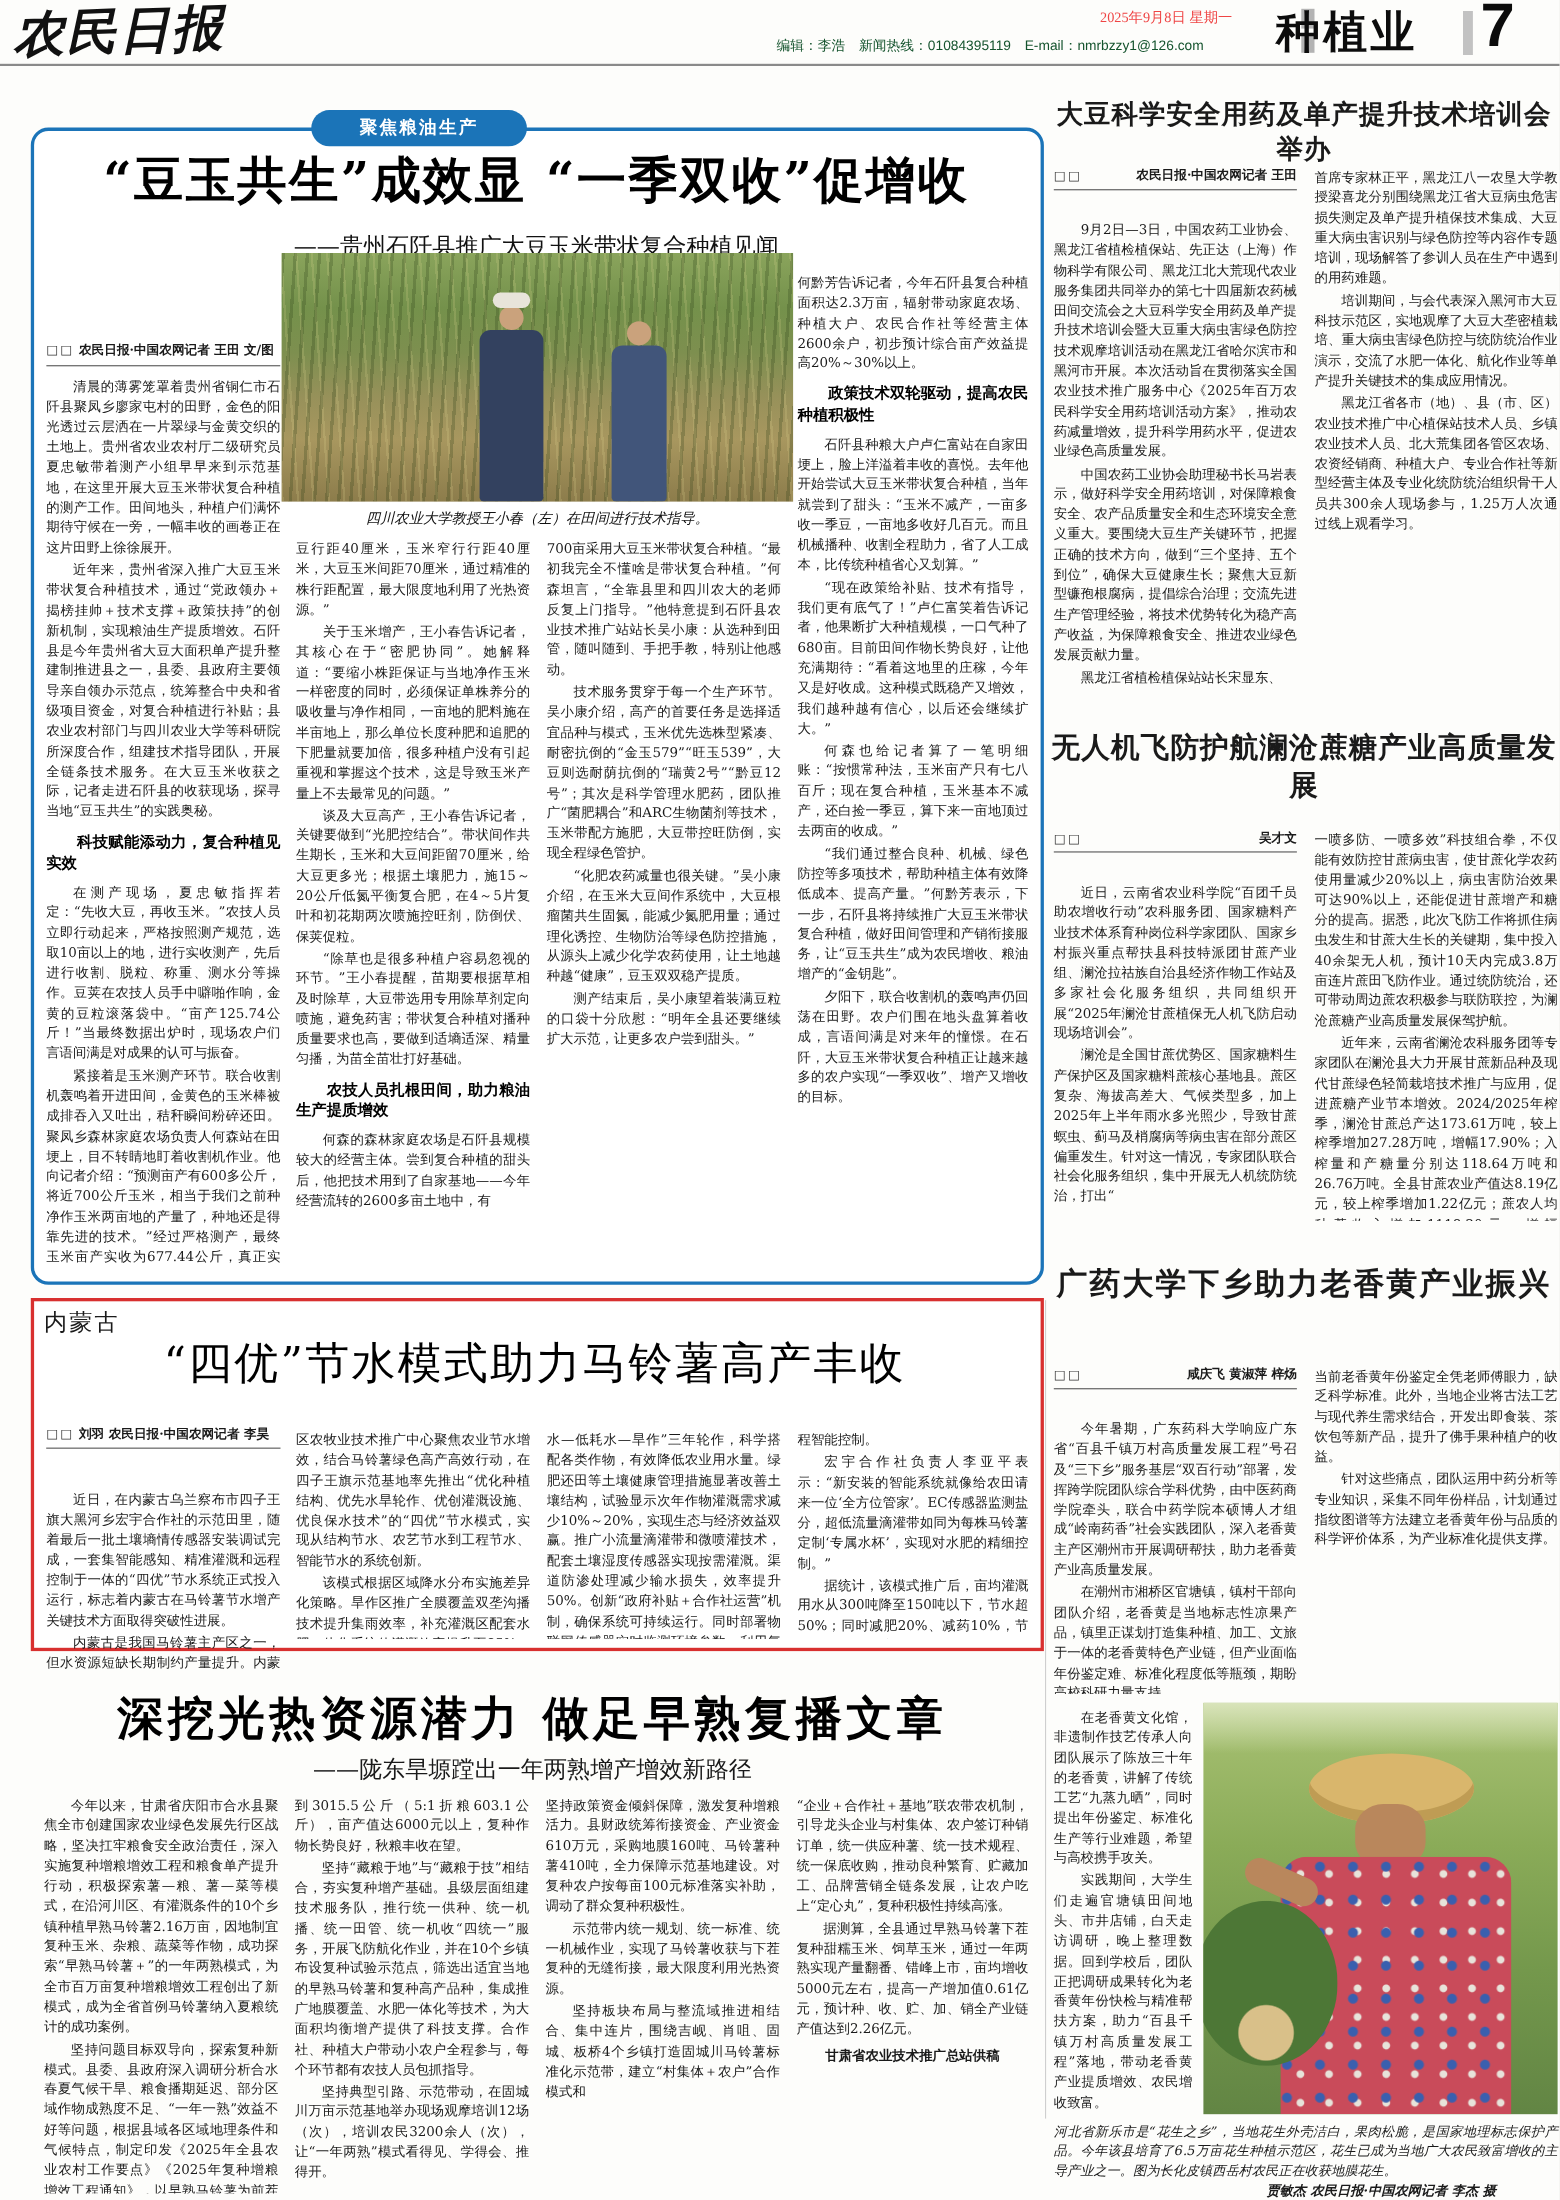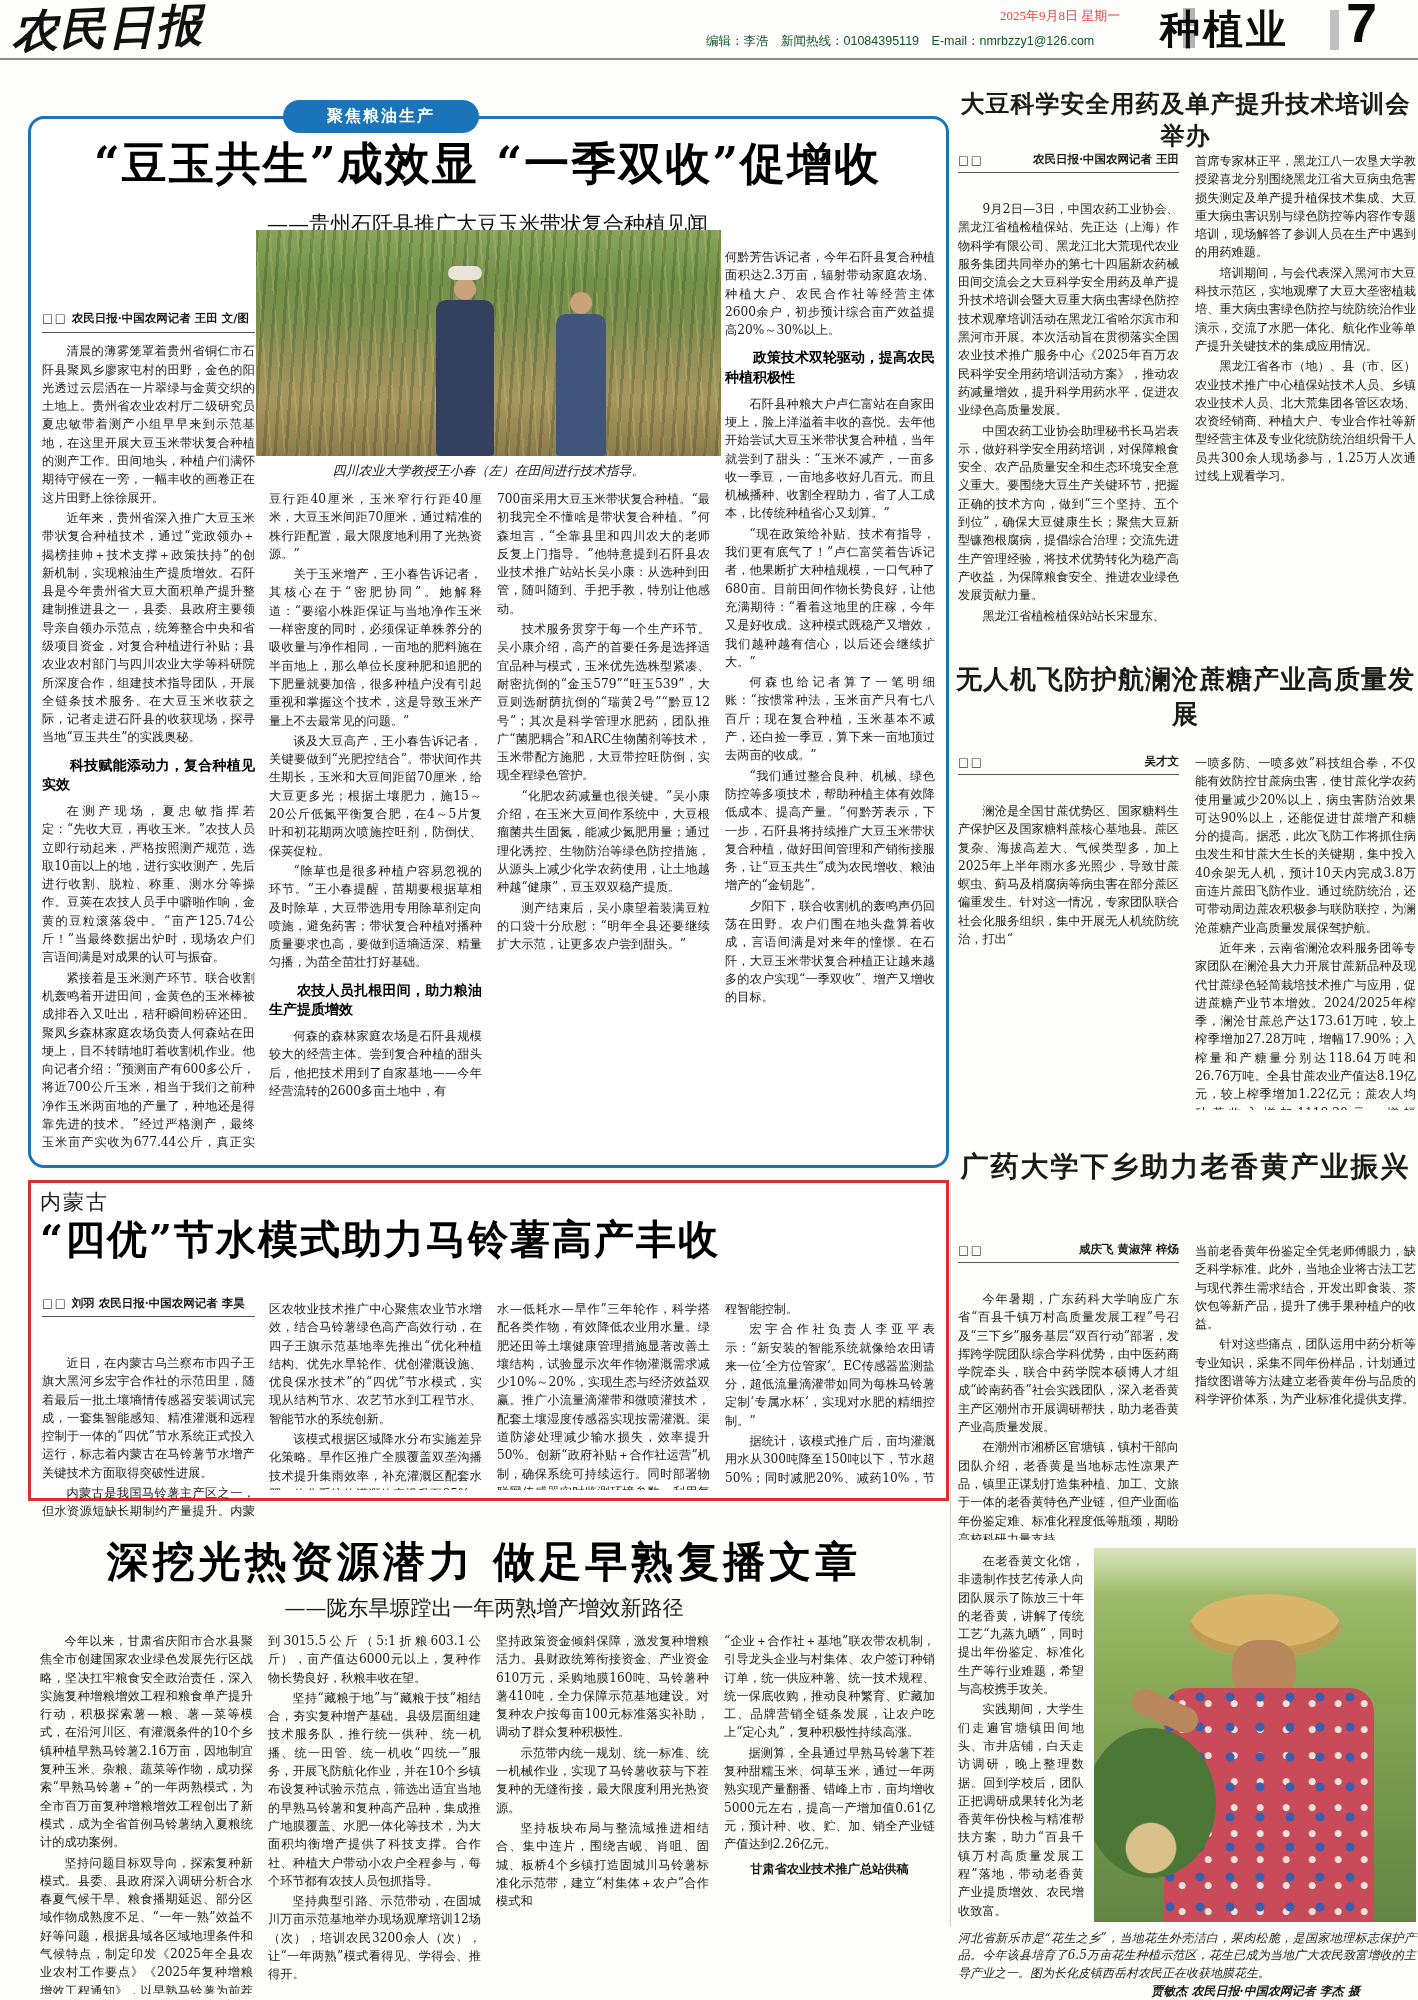--- a/index.html
+++ b/index.html
@@ -23,21 +23,21 @@
   .badge{left:283px;top:100px;width:196px;height:33px;background:#1b74b8;border-radius:17px;color:#fff;
          font-family:"Liberation Sans",sans-serif;font-weight:700;font-size:16px;display:flex;
          align-items:center;justify-content:center;letter-spacing:2px;}
   
   .hl-main{left:40px;top:134px;width:895px;text-align:center;font-size:45px;font-weight:700;letter-spacing:2px;color:#000;}
   .hl-sub{left:40px;top:210px;width:895px;text-align:center;font-size:21px;color:#111;}
   .hl-a{left:953px;top:88px;width:465px;text-align:center;font-size:24px;font-weight:600;letter-spacing:1px;}
   .hl-b{left:953px;top:662px;width:465px;text-align:center;font-size:26px;font-weight:600;letter-spacing:1px;}
   .hl-c{left:953px;top:1148px;width:465px;text-align:center;font-size:28px;font-weight:600;letter-spacing:2px;}
   .kicker{left:40px;top:1188px;font-size:21px;letter-spacing:2px;}
-  .hl-red{left:40px;top:1212px;width:892px;text-align:left;font-size:40px;font-weight:700;letter-spacing:2px;color:#000;}
+  .hl-red{left:40px;top:1212px;width:892px;text-align:center;font-size:40px;font-weight:400;letter-spacing:2px;color:#000;}
   .hl-bottom{left:30px;top:1534px;width:908px;text-align:center;font-size:42px;font-weight:700;letter-spacing:4px;color:#000;}
   .hl-bottom-sub{left:30px;top:1594px;width:908px;text-align:center;font-size:21px;}
   
   .col{font-size:12.2px;line-height:1.5;text-align:justify;overflow:hidden;}
   .col p.para{margin:0 0 2px;text-indent:2em;}
   .col p.cont{text-indent:0;}
   .col p.subhead{font-family:"Liberation Sans",sans-serif;font-weight:700;font-size:14px;line-height:1.4;
                  margin:9px 0 7px;text-indent:2em;color:#000;}
   .col p.attrib{text-indent:0;text-align:center;font-weight:700;margin-top:6px;}
   .byline-row{display:flex;justify-content:space-between;align-items:center;border-bottom:1px solid #555;
@@ -157,20 +157,21 @@
       <p class="para">培训期间，与会代表深入黑河市大豆科技示范区，实地观摩了大豆大垄密植栽培、重大病虫害绿色防控与统防统治作业演示，交流了水肥一体化、航化作业等单产提升关键技术的集成应用情况。</p>
       <p class="para">黑龙江省各市（地）、县（市、区）农业技术推广中心植保站技术人员、乡镇农业技术人员、北大荒集团各管区农场、农资经销商、种植大户、专业合作社等新型经营主体及专业化统防统治组织骨干人员共300余人现场参与，1.25万人次通过线上观看学习。</p>
     </div>
 
   <div class="abs hl-b">无人机飞防护航澜沧蔗糖产业高质量发展</div>
   <div class="abs byline-row" style="left:958px;top:754px;width:221px;">
     <span class="byline-mark">□□</span>
     <span>吴才文</span>
   </div>
   <div class="abs col" style="left:958px;top:802px;width:221px;height:308px;">
+      <p class="para">近日，云南省农业科学院“百团千员助农增收行动”农科服务团、国家糖料产业技术体系育种岗位科学家团队、国家乡村振兴重点帮扶县科技特派团甘蔗产业组、澜沧拉祜族自治县经济作物工作站及多家社会化服务组织，共同组织开展“2025年澜沧甘蔗植保无人机飞防启动现场培训会”。</p>
       <p class="para">澜沧是全国甘蔗优势区、国家糖料生产保护区及国家糖料蔗核心基地县。蔗区复杂、海拔高差大、气候类型多，加上2025年上半年雨水多光照少，导致甘蔗螟虫、蓟马及梢腐病等病虫害在部分蔗区偏重发生。针对这一情况，专家团队联合社会化服务组织，集中开展无人机统防统治，打出“</p>
     </div>
   <div class="abs col" style="left:1195px;top:754px;width:221px;height:356px;">
       <p class="para cont">一喷多防、一喷多效”科技组合拳，不仅能有效防控甘蔗病虫害，使甘蔗化学农药使用量减少20%以上，病虫害防治效果可达90%以上，还能促进甘蔗增产和糖分的提高。据悉，此次飞防工作将抓住病虫发生和甘蔗大生长的关键期，集中投入40余架无人机，预计10天内完成3.8万亩连片蔗田飞防作业。通过统防统治，还可带动周边蔗农积极参与联防联控，为澜沧蔗糖产业高质量发展保驾护航。</p>
       <p class="para">近年来，云南省澜沧农科服务团等专家团队在澜沧县大力开展甘蔗新品种及现代甘蔗绿色轻简栽培技术推广与应用，促进蔗糖产业节本增效。2024/2025年榨季，澜沧甘蔗总产达173.61万吨，较上榨季增加27.28万吨，增幅17.90%；入榨量和产糖量分别达118.64万吨和26.76万吨。全县甘蔗农业产值达8.19亿元，较上榨季增加1.22亿元；蔗农人均种蔗收入增加1118.20元，增幅17.80%。无人机飞防等新技术的推广应用，正为澜沧蔗糖产业高质量发展注入强劲科技动能。</p>
     </div>
 
   <div class="abs hl-c">广药大学下乡助力老香黄产业振兴</div>
   <div class="abs byline-row" style="left:958px;top:1242px;width:221px;">
     <span class="byline-mark">□□</span>

